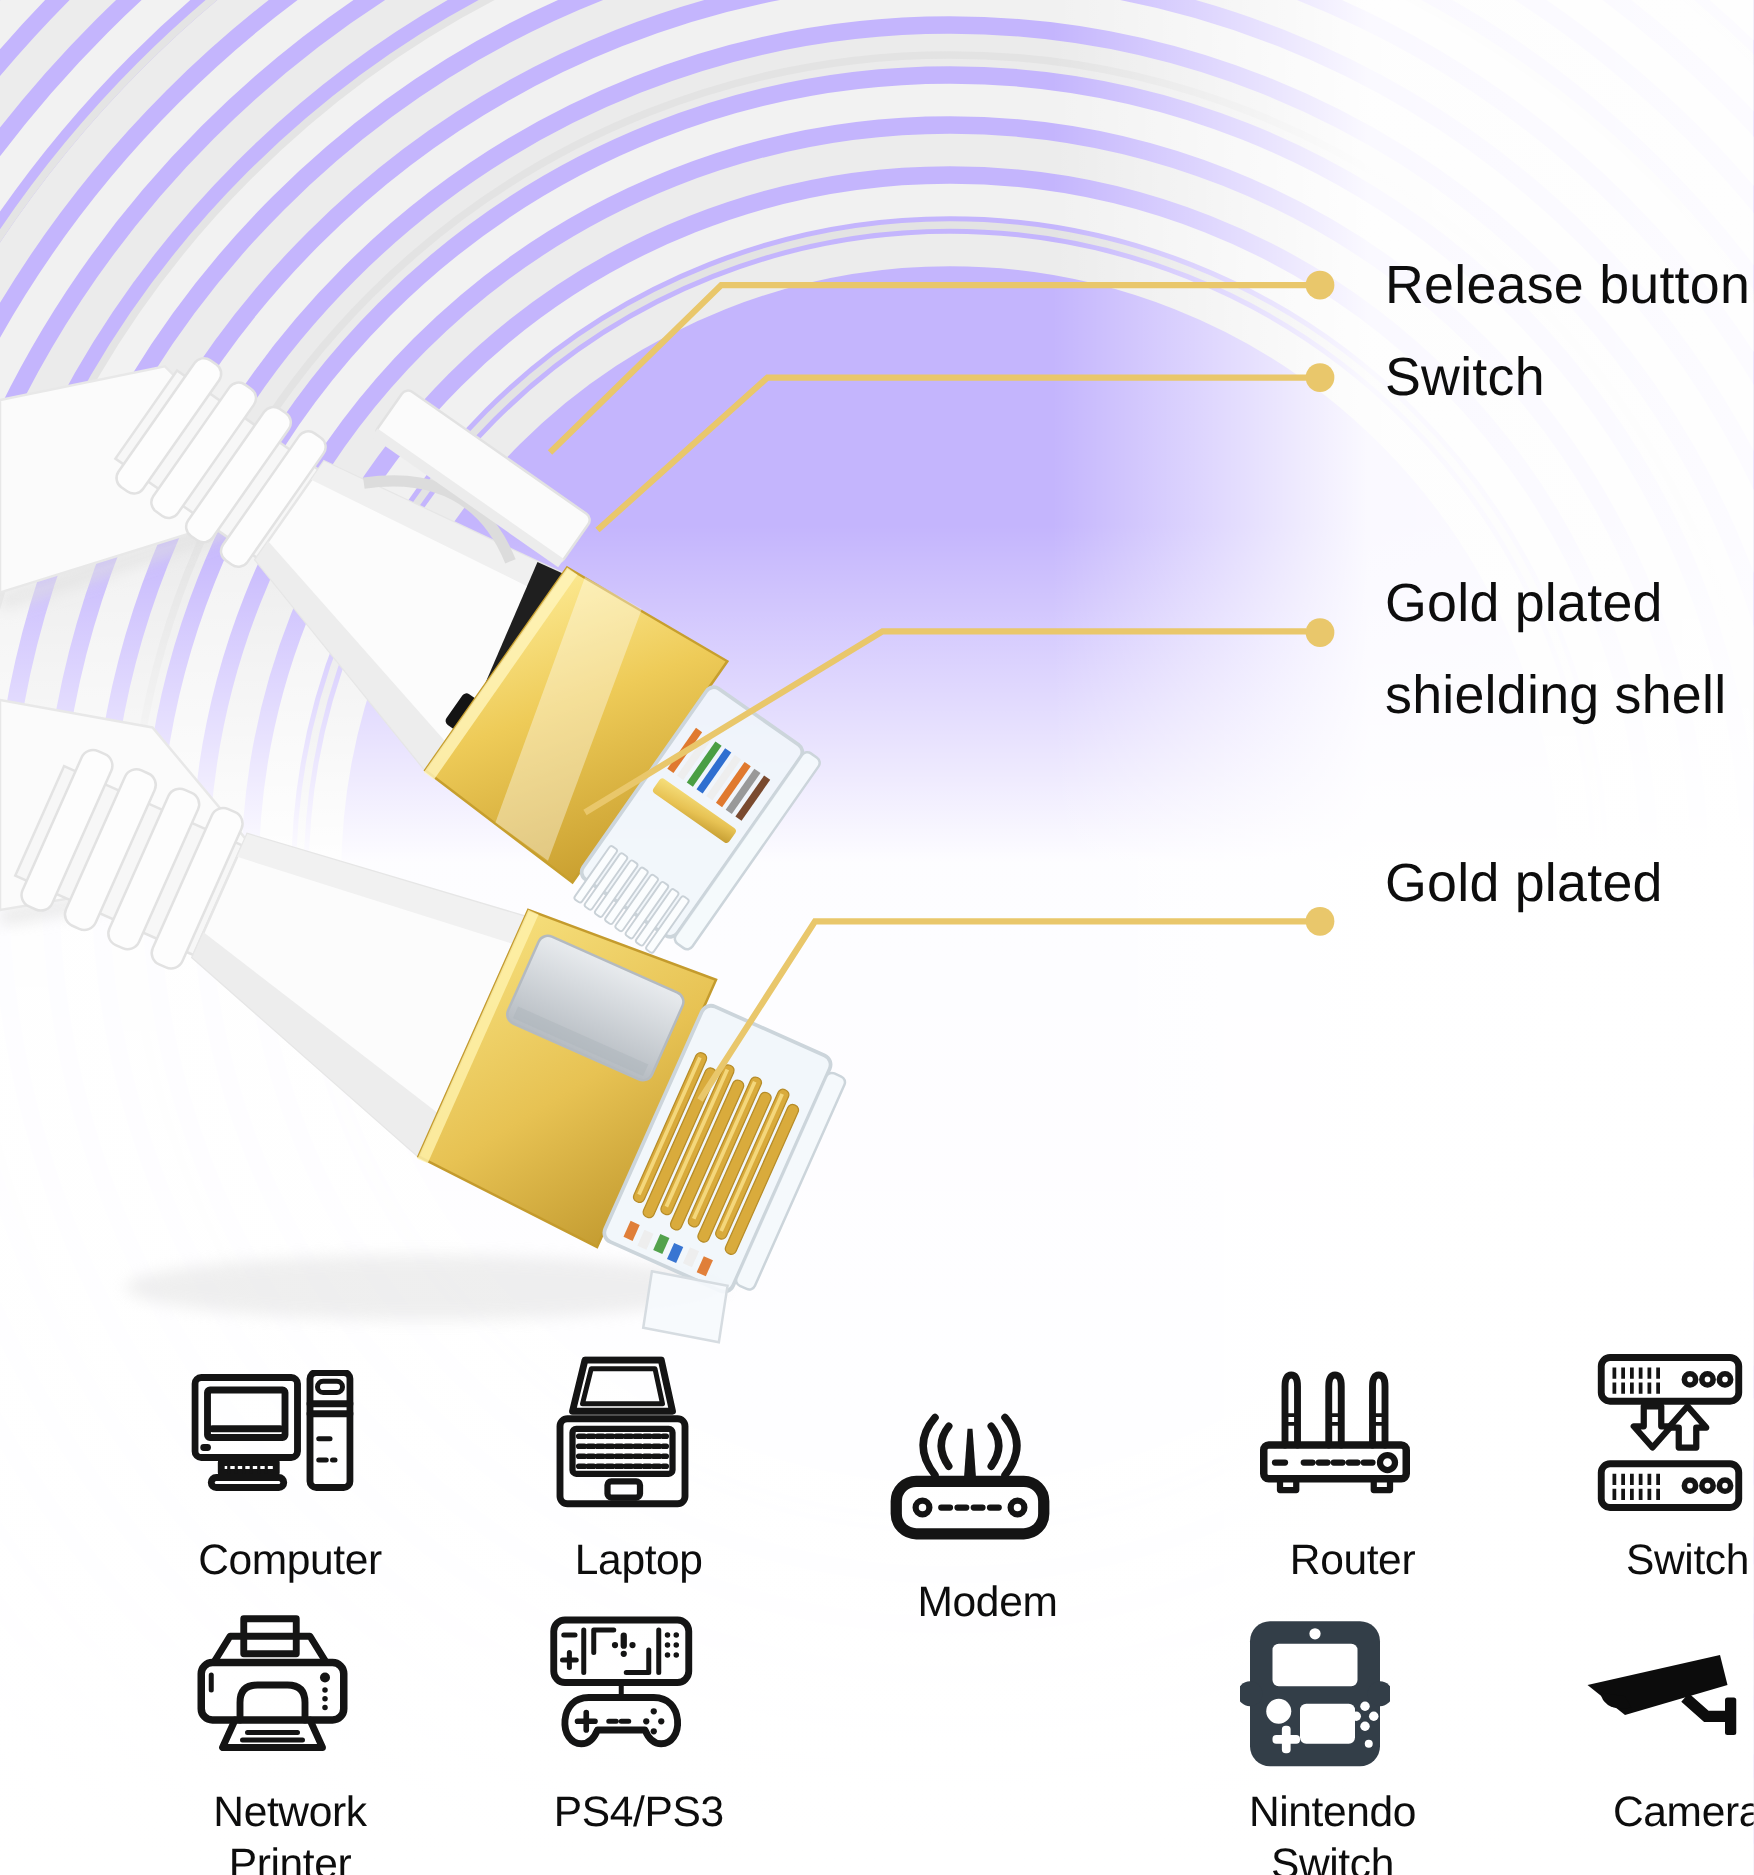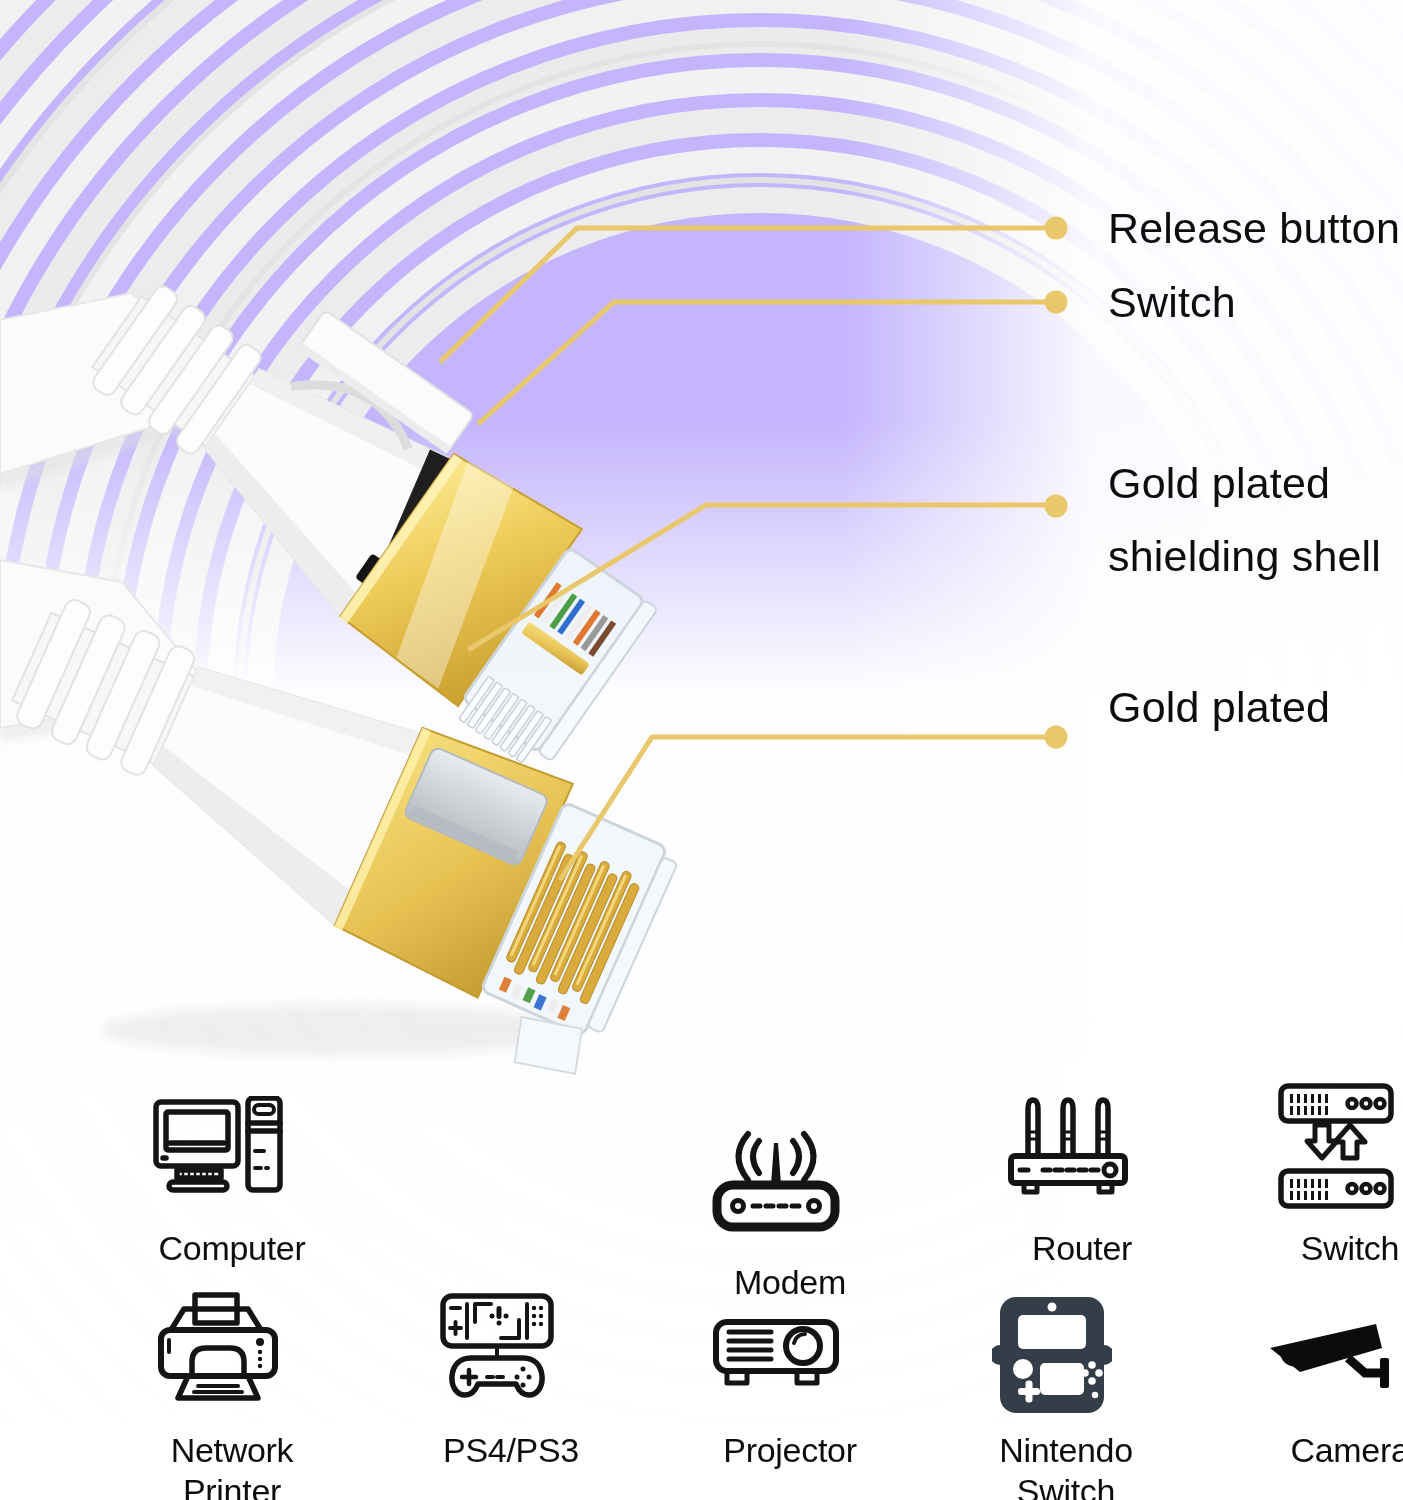--- a/index.html
+++ b/index.html
@@ -216,20 +216,36 @@
         <path d="M95,27 H127 M95,35 H127"></path>
         <path d="M102,55 h9" stroke-width="4"></path>
           <path d="M102,72 h6 M113,72 h2" stroke-width="4"></path>
       </svg>
     </div>
     <div class="device-label">
       <span>Computer</span>
     </div>
   </div>
 
+  <div class="device r1" style="left:357px;top:1070px">
+    <div class="device-icon">
+      <svg width="135" height="122" viewBox="0 0 135 122" fill="none" stroke="#141414" stroke-width="5.5" stroke-linecap="round" stroke-linejoin="round">
+        <path d="M38,3 H99 L108,44 H28 Z"></path>
+        <path d="M43,10 H94 L100,38 H36 Z" stroke-width="4"></path>
+        <path d="M44,50 H92" stroke-width="4.5"></path>
+        <rect x="18" y="50" width="100" height="68" rx="6"></rect>
+        <rect x="28" y="58" width="80" height="36" rx="3" stroke-width="5"></rect>
+        <path d="M33,64 H103 M33,72 H103 M33,80 H103 M33,88 H103" stroke-width="4.5" stroke-dasharray="4.5 3"></path>
+        <rect x="56" y="100" width="26" height="13" rx="3" stroke-width="5"></rect>
+      </svg>
+    </div>
+    <div class="device-label">
+      <span>Laptop</span>
+    </div>
+  </div>
 
   <div class="device r1" style="left:636px;top:1104px">
     <div class="device-icon">
       <svg width="130" height="110" viewBox="0 0 130 110" fill="none" stroke="#141414" stroke-linecap="round" stroke-linejoin="round">
         <rect x="6" y="60" width="118" height="42" rx="16" stroke-width="9"></rect>
         <path d="M63,18 L67,18 L70,60 L60,60 Z" fill="#141414" stroke="none"></path>
         <path d="M48,16 q-12,15 0,32" stroke-width="6"></path>
         <path d="M37,9 q-19,22 0,46" stroke-width="6"></path>
         <path d="M82,16 q12,15 0,32" stroke-width="6"></path>
         <path d="M93,9 q19,22 0,46" stroke-width="6"></path>
@@ -368,35 +384,20 @@
             <circle cx="98" cy="85" r="2.5"></circle>
             <circle cx="92" cy="93" r="2.5"></circle>
         </g>
       </svg>
     </div>
     <div class="device-label">
       <span>PS4/PS3</span>
     </div>
   </div>
 
-  <div class="device r2" style="left:636px;top:1286px">
-    <div class="device-icon">
-      <svg width="130" height="74" viewBox="0 0 130 74" fill="none" stroke="#141414" stroke-linecap="round" stroke-linejoin="round">
-        <rect x="5" y="4" width="120" height="49" rx="11" stroke-width="6"></rect>
-        <circle cx="92" cy="28" r="17" stroke-width="6"></circle>
-        <path d="M83,25 A11,11 0 0 1 94,16" stroke-width="4"></path>
-        <path d="M18,14 H60 M18,23 H60 M18,32 H60 M18,41 H60" stroke-width="5"></path>
-        <rect x="16" y="53" width="20" height="12" stroke-width="5"></rect>
-        <rect x="86" y="53" width="20" height="12" stroke-width="5"></rect>
-      </svg>
-    </div>
-    <div class="device-label">
-      <span>Projector</span>
-    </div>
-  </div>
 
   <div class="device r2" style="left:912px;top:1286px">
     <div class="device-icon">
       <svg width="120" height="124" viewBox="0 0 120 124">
         <g fill="#333E48">
           <rect x="8" y="4" width="104" height="116" rx="16"></rect>
           <circle cx="8" cy="62" r="10"></circle>
             <circle cx="112" cy="62" r="10"></circle>
         </g>
         <g fill="#ffffff">

